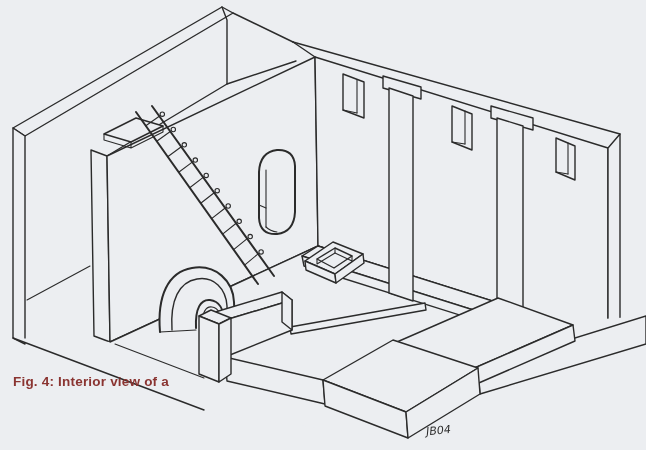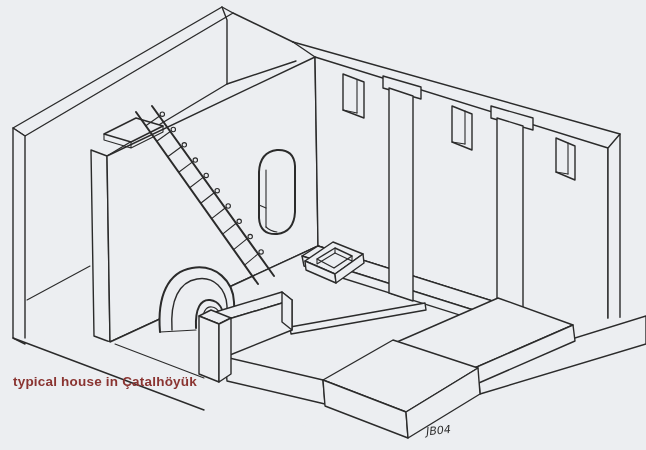--- a/index.html
+++ b/index.html
@@ -170,18 +170,18 @@
       <circle class="thin" cx="206.2" cy="175.4" r="2.2"></circle>
       <circle class="thin" cx="217.2" cy="190.7" r="2.2"></circle>
       <circle class="thin" cx="228.2" cy="206.0" r="2.2"></circle>
       <circle class="thin" cx="239.2" cy="221.3" r="2.2"></circle>
       <circle class="thin" cx="250.2" cy="236.6" r="2.2"></circle>
       <circle class="thin" cx="261.1" cy="251.9" r="2.2"></circle>
     </g>
   </svg>
 
   <div class="caption">
-    <div>typical house in Çatalhöyük</div>
+    <div>Fig. 4: Interior view of a</div>
   </div>
 
   <div class="signature">JB04</div>
 
 </div>
 
 </body></html>

